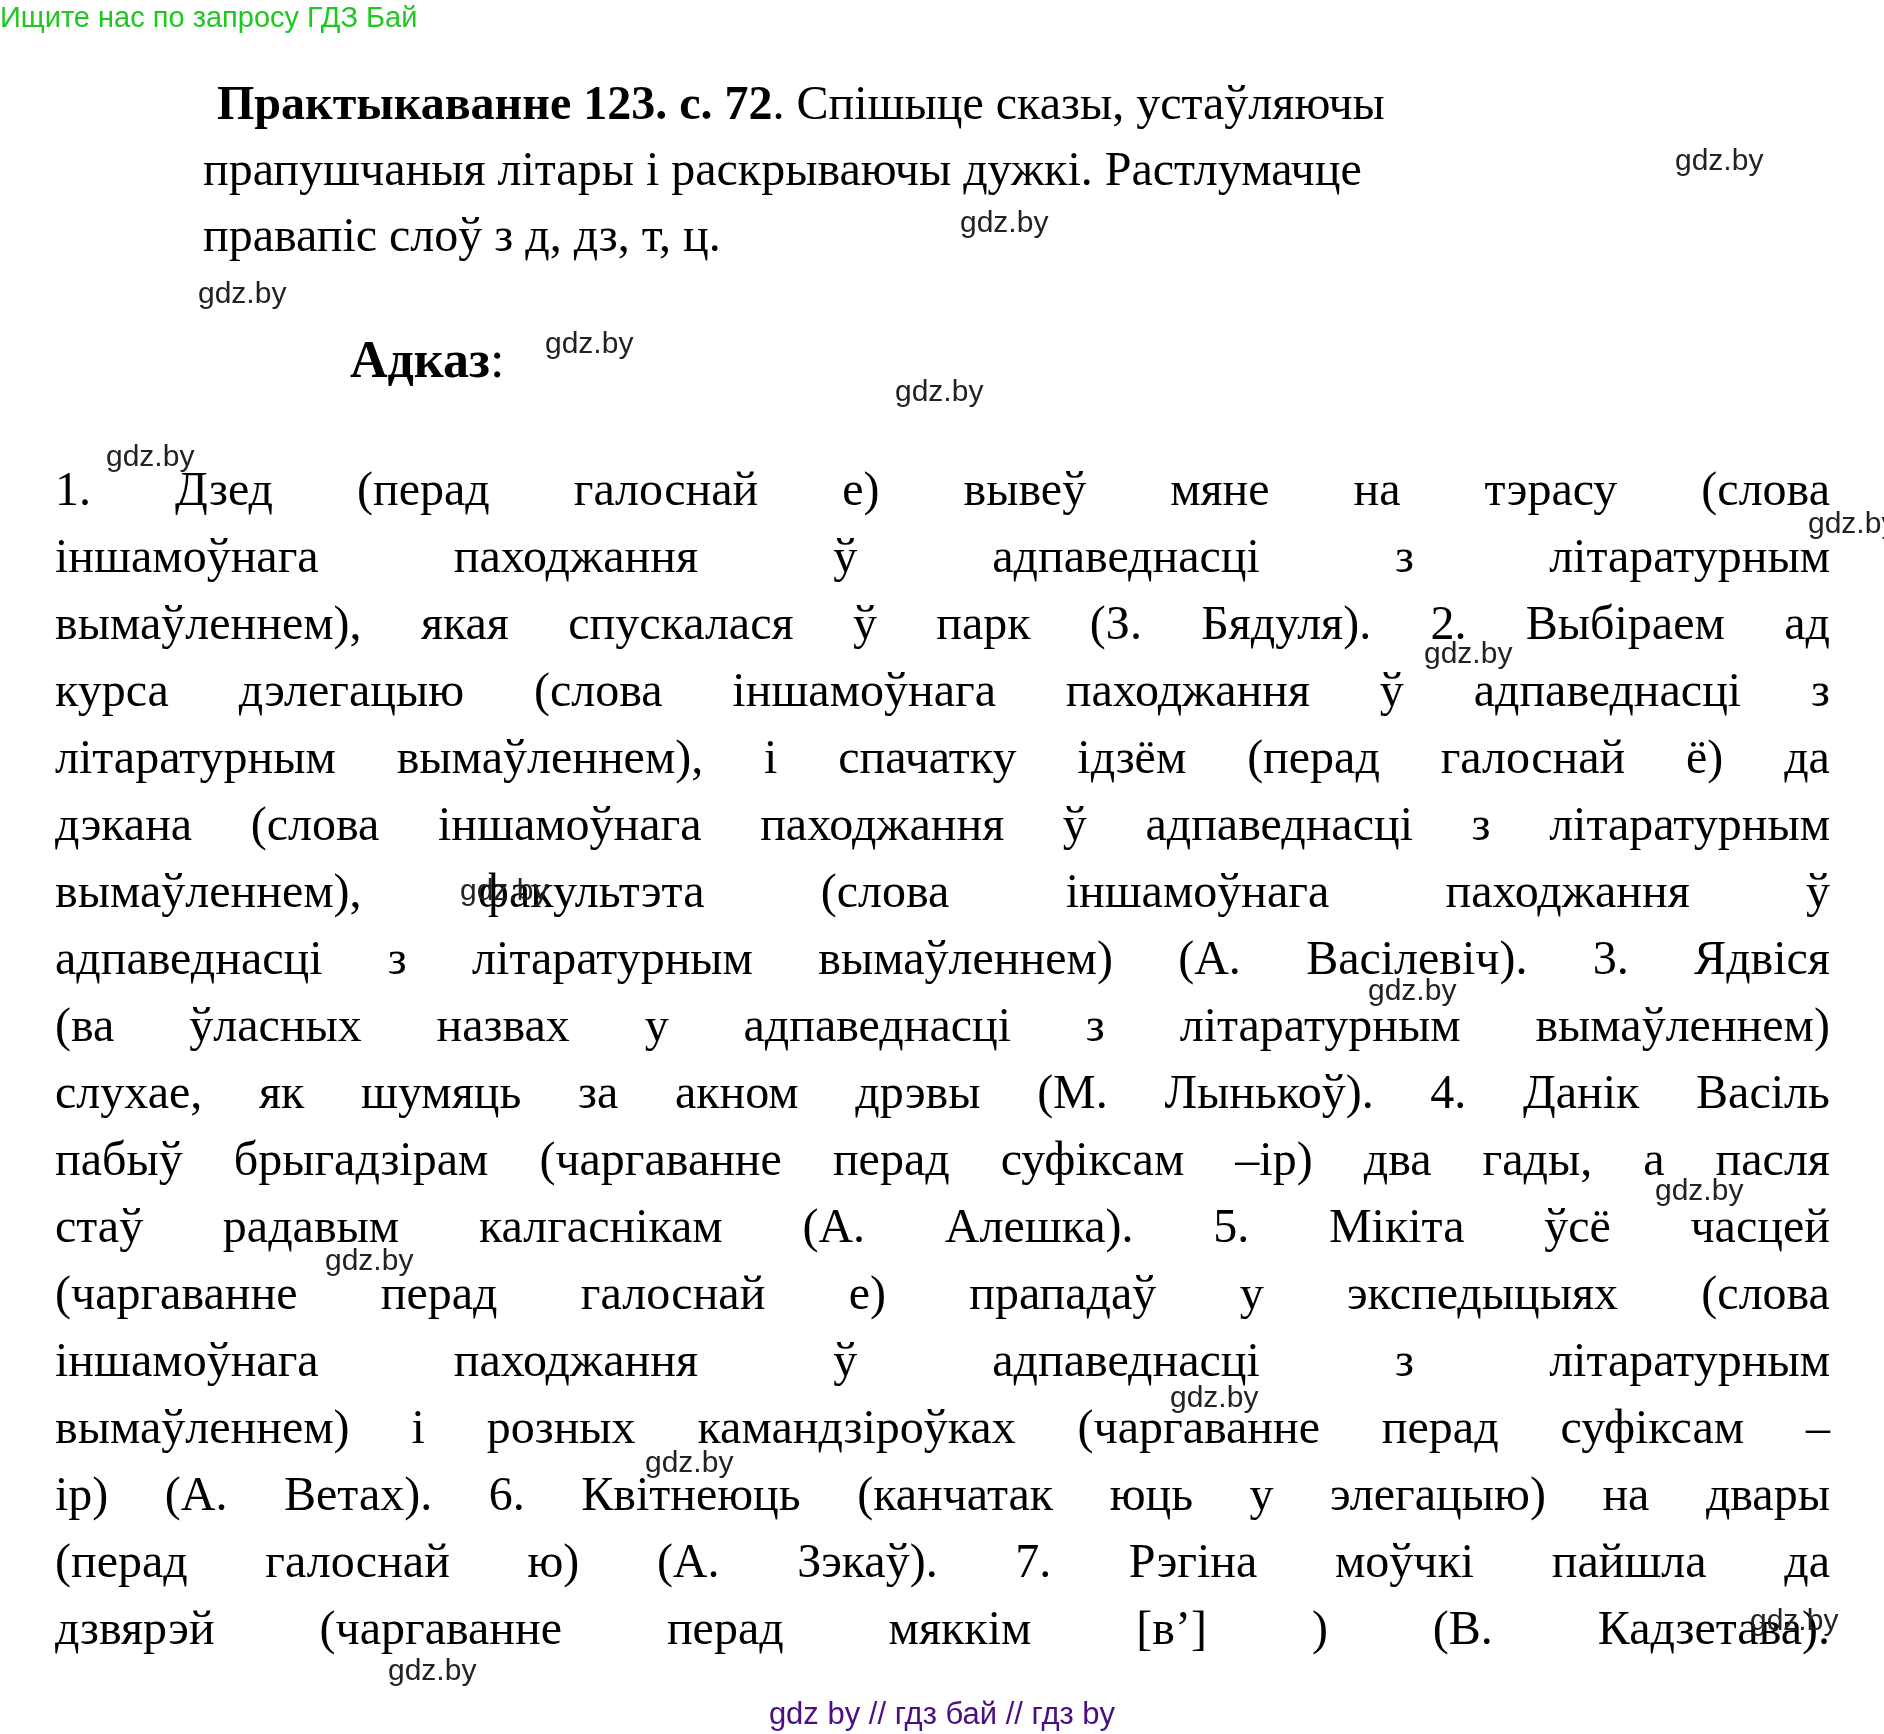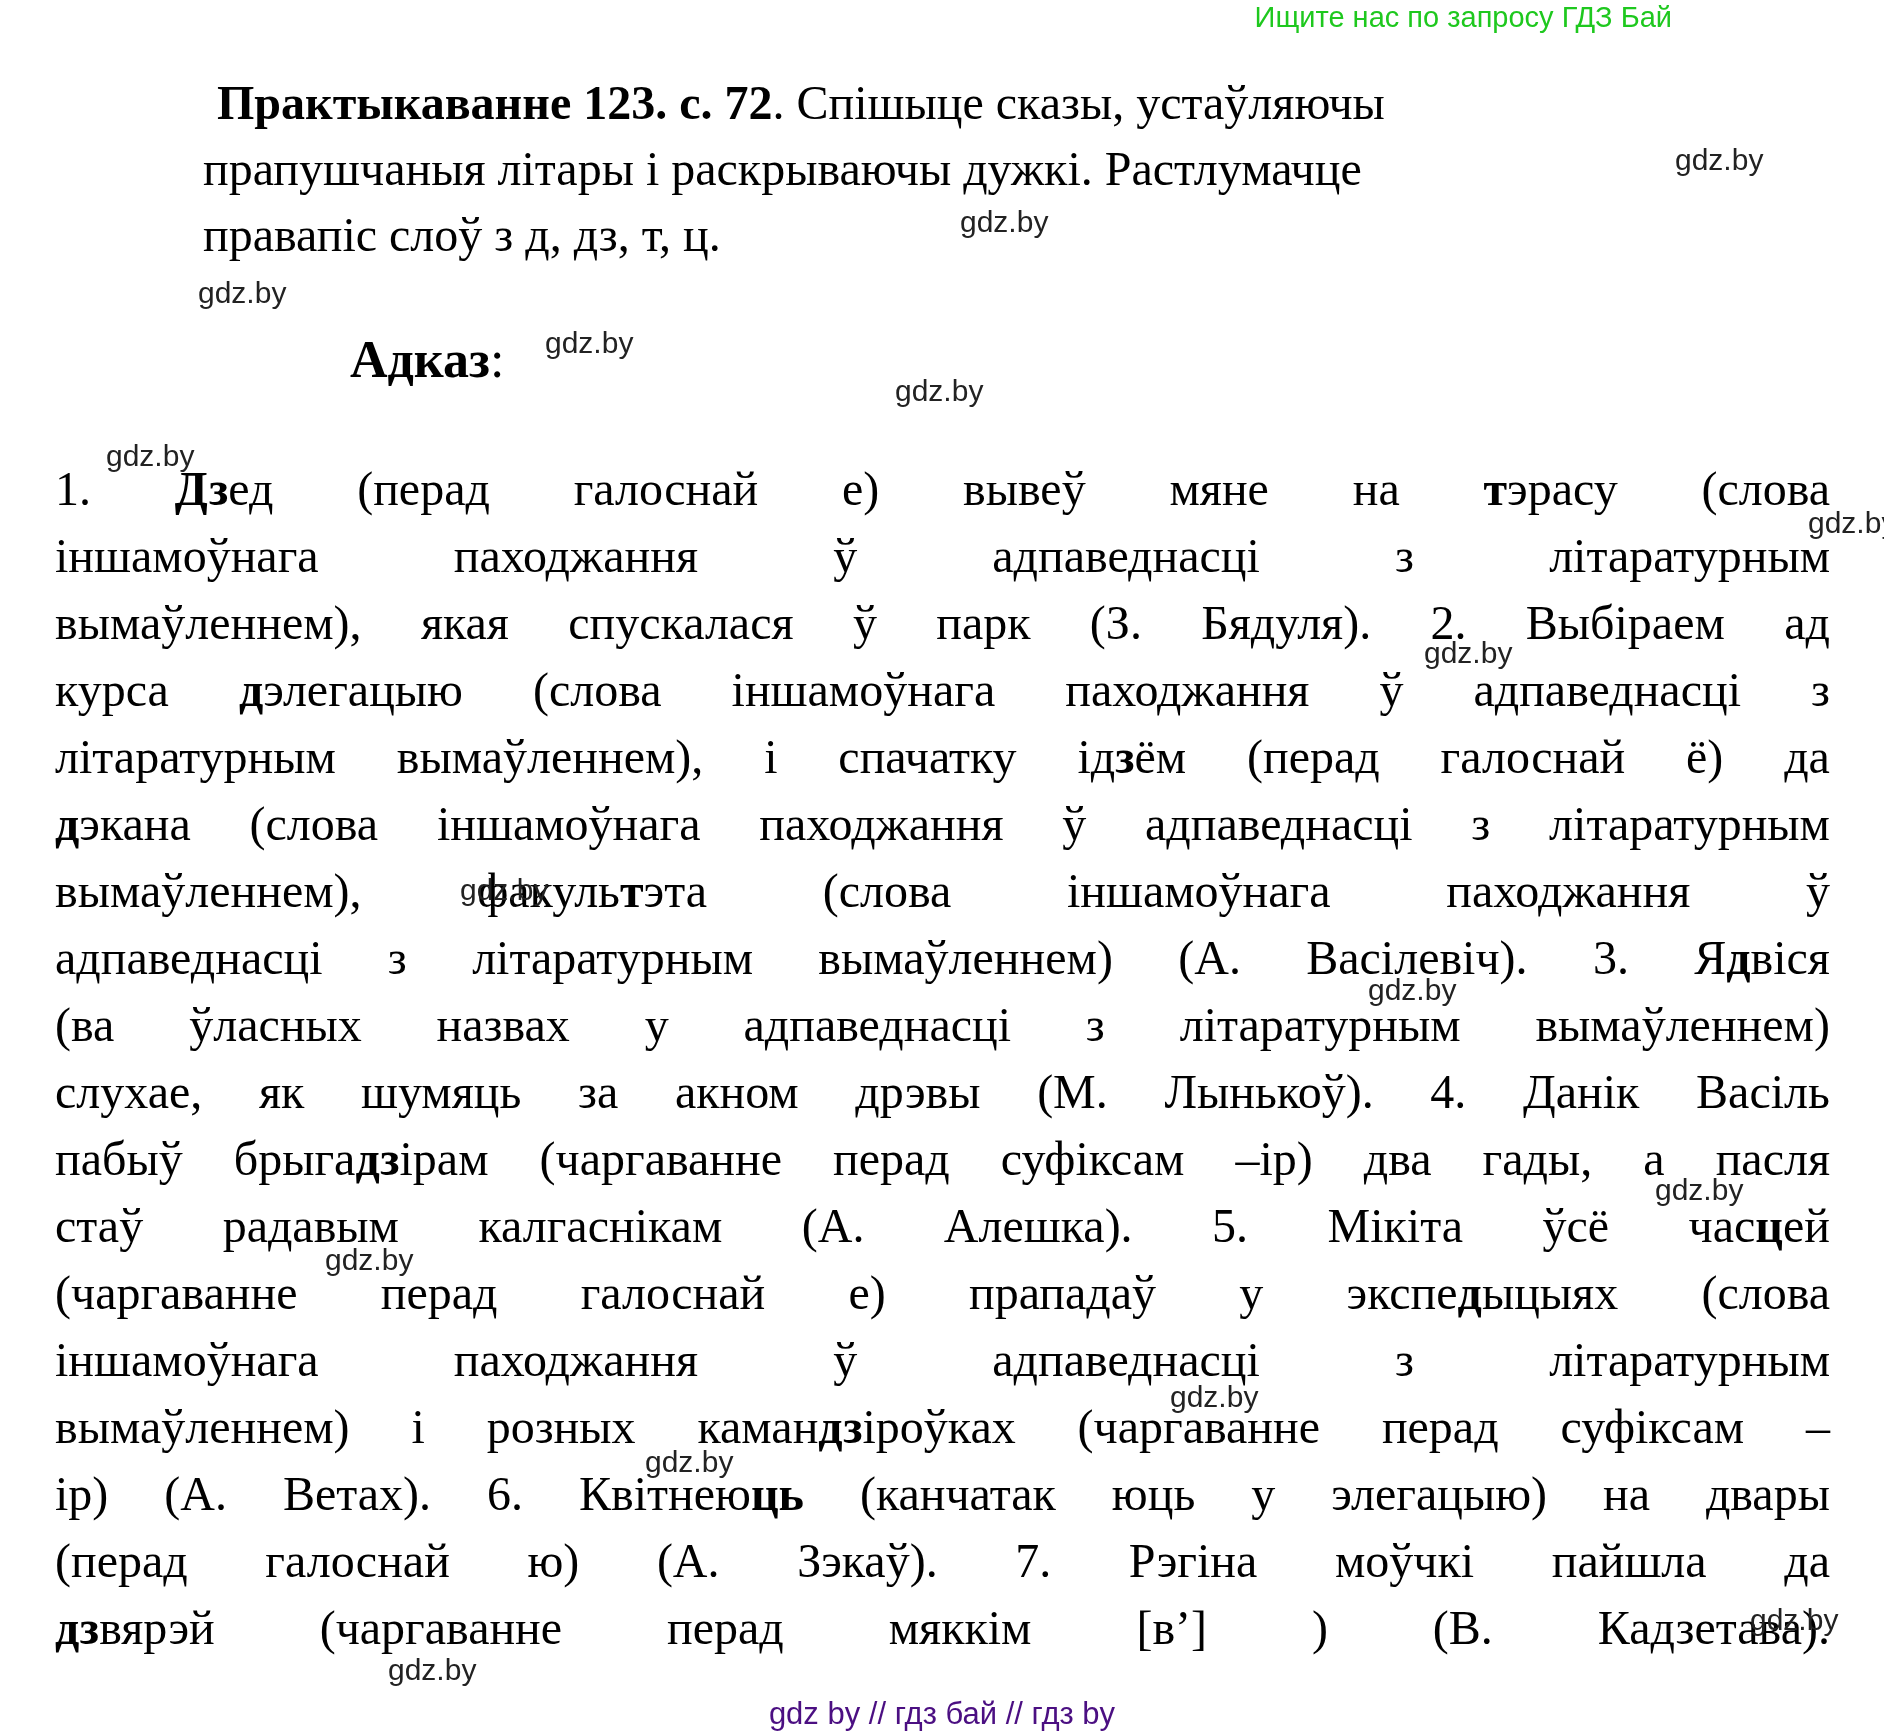--- a/index.html
+++ b/index.html
@@ -1,30 +1,30 @@
 <!DOCTYPE html>
 <html><head>
 <meta charset="utf-8">
 <style>
   html, body { margin:0; padding:0; background:#ffffff; }
   body { width:1884px; height:1734px; position:relative; overflow:hidden; }
-  .banner { position:absolute; top:0; left:0; width:1672px; text-align:right;
+  .banner { position:absolute; top:0; left:0; width:1672px; text-align:left;
     font-family:"Liberation Sans", sans-serif; font-size:29px; color:#1ec81e; line-height:34px; }
   .task { position:absolute; left:203px; top:70px; width:1520px;
     font-family:"Liberation Serif", serif; font-size:48px; line-height:66px; color:#000; }
   .task .bold { font-weight:bold;margin-left:14px; }
   .wm { position:absolute; font-family:"Liberation Sans", sans-serif; font-size:30px; color:#222; line-height:30px; }
   .answer { position:absolute; left:350px; top:330px; font-family:"Liberation Serif", serif;
     font-size:52px; font-weight:bold; color:#000; }
   .answer .colon { font-weight:normal; }
   .body { position:absolute; left:55px; top:455px; width:1775px;
     font-family:"Liberation Serif", serif; font-size:48px; color:#000; }
   .line { height:67px; line-height:67px; white-space:nowrap; display:flex; justify-content:space-between; }
   .line.last { justify-content:space-between; gap:26px; }
-  .line span b { font-weight:bold; }
+  .line span b { font-weight:normal; }
   .footer { position:absolute; left:0; top:1696px; width:1884px; text-align:center;
     font-family:"Liberation Sans", sans-serif; font-size:31px; color:#4b0f82; }
 </style>
 </head>
 <body>
 
 <div class="banner">Ищите нас по запросу ГДЗ Бай</div>
 
 <div class="task">
   <div><span class="bold">Практыкаванне  123.  с.  72</span><span>.  Спішыце сказы, устаўляючы</span></div>

